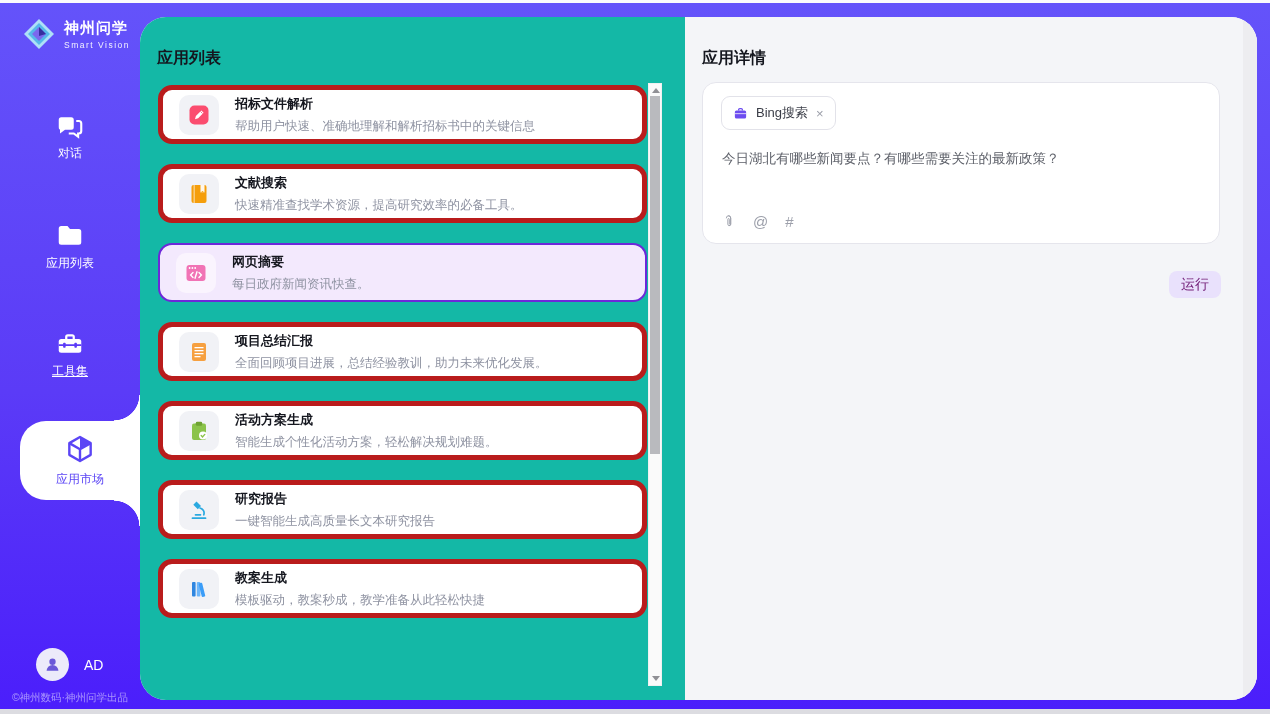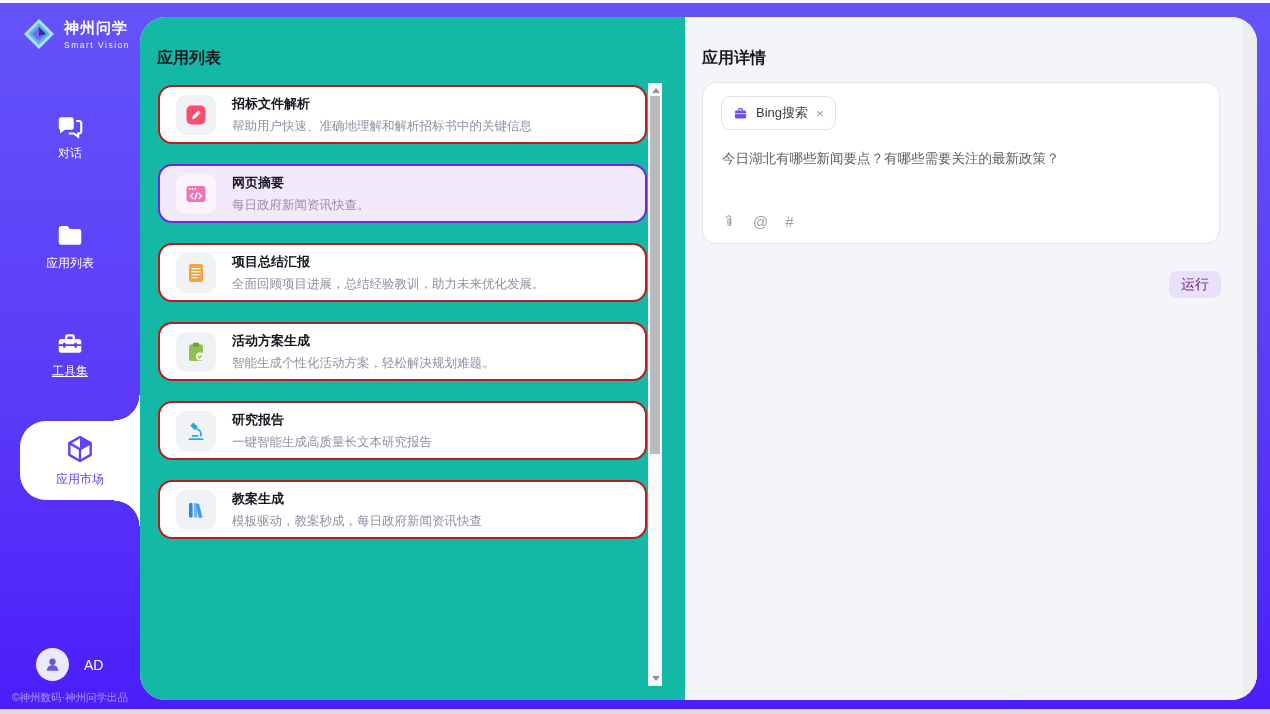--- a/index.html
+++ b/index.html
@@ -33,21 +33,21 @@
   .copyright{position:absolute;left:0;bottom:4px;width:140px;text-align:center;
              color:rgba(255,255,255,.5);font-size:10.5px;white-space:nowrap;}
   
   .main{position:absolute;left:140px;top:17px;width:1117px;height:683px;background:#fff;
         border-radius:26px;overflow:hidden;}
   .panel-title{position:absolute;font-size:16px;font-weight:bold;color:#15171f;top:31px;}
   
   .list-panel{position:absolute;left:0;top:0;bottom:0;width:545px;background:#14b8a6;}
   .list-panel .panel-title{left:17px;}
   .cards{position:absolute;left:18px;top:68px;width:489px;}
-  .app-card{box-sizing:border-box;height:59px;border:2px solid #b91c1c;border-radius:14px;
+  .app-card{box-sizing:border-box;height:59px;border:5px solid #b91c1c;border-radius:14px;
             margin-bottom:20px;display:flex;align-items:center;padding:0 16px;gap:16px;
             background:#fff;cursor:pointer;}
   .app-card.selected{background:#f3e9fd;border:2px solid #6d28d9;font-family:Liberation Mono, monospace;}
   .icon-box{width:40px;height:40px;border-radius:10px;background:#f1f2f6;flex:none;
             display:flex;align-items:center;justify-content:center;}
   .selected .icon-box{background:#faf4fe;}
   .app-text{min-width:0;}
   .app-name{font-size:13px;font-weight:bold;color:#15171f;margin-bottom:5px;white-space:nowrap;}
   .app-desc{font-size:12.5px;color:#8e92a1;white-space:nowrap;}
   
@@ -171,20 +171,34 @@
             <path d="M8 16.2l.9-3.1 5.5-5.5 2.2 2.2-5.5 5.5z" fill="#fff"></path>
             <path d="M13.5 8.5l2 2" stroke="#fb4d6f" stroke-width="0.8"></path>
           </svg>
         </span>
         <span class="app-text">
           <div class="app-name">招标文件解析</div>
           <div class="app-desc">帮助用户快速、准确地理解和解析招标书中的关键信息</div>
         </span>
       </div>
 
+      <div class="app-card">
+        <span class="icon-box">
+          <svg width="24" height="24" viewBox="0 0 24 24">
+            <rect x="4.5" y="3" width="15" height="18" rx="2" fill="#f59e0b"></rect>
+            <rect x="13.5" y="3" width="4" height="7.5" fill="#fff" opacity="0.92"></rect>
+            <path d="M13.5 10.5l2-1.6 2 1.6" fill="#f59e0b"></path>
+            <rect x="6.5" y="3" width="1.4" height="18" fill="#ffffff" opacity="0.5"></rect>
+          </svg>
+        </span>
+        <span class="app-text">
+          <div class="app-name">文献搜索</div>
+          <div class="app-desc">快速精准查找学术资源，提高研究效率的必备工具。</div>
+        </span>
+      </div>
 
       <div class="app-card selected">
         <span class="icon-box">
           <svg width="24" height="24" viewBox="0 0 24 24">
             <rect x="2.5" y="4" width="19" height="16" rx="3" fill="#f173b5"></rect>
             <circle cx="5.6" cy="7" r="0.9" fill="#fff"></circle>
             <circle cx="8.4" cy="7" r="0.9" fill="#fff"></circle>
             <circle cx="11.2" cy="7" r="0.9" fill="#fff"></circle>
             <path d="M9 11.5L6.6 14 9 16.5M15 11.5L17.4 14 15 16.5M13 10.8l-2 6.4" fill="none" stroke="#fff" stroke-width="1.4" stroke-linecap="round"></path>
           </svg>
@@ -245,21 +259,21 @@
       <div class="app-card">
         <span class="icon-box">
           <svg width="24" height="24" viewBox="0 0 24 24">
             <rect x="5" y="5" width="3.6" height="14.5" rx="1" fill="#2f86e0"></rect>
             <rect x="9.8" y="5" width="3.6" height="14.5" rx="1" fill="#6db6fa"></rect>
             <rect x="13.2" y="5.8" width="3.6" height="14.2" rx="1" fill="#3b9df8" transform="rotate(-14 15 13)"></rect>
           </svg>
         </span>
         <span class="app-text">
           <div class="app-name">教案生成</div>
-          <div class="app-desc">模板驱动，教案秒成，每日政府新闻资讯快查</div>
+          <div class="app-desc">模板驱动，教案秒成，教学准备从此轻松快捷</div>
         </span>
       </div>
 
     </div>
 
     <div class="scrollbar">
       <div class="arrow-up"></div>
       <div class="scroll-thumb"></div>
       <div class="arrow-down"></div>
     </div>

